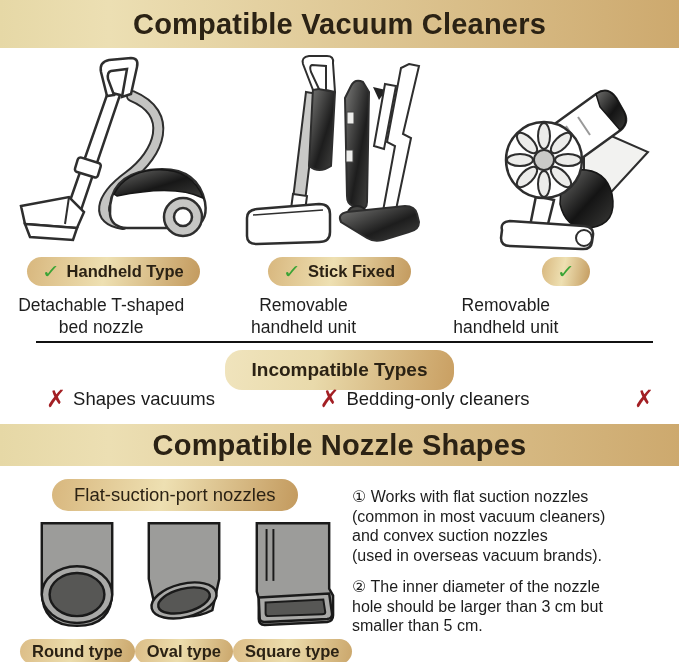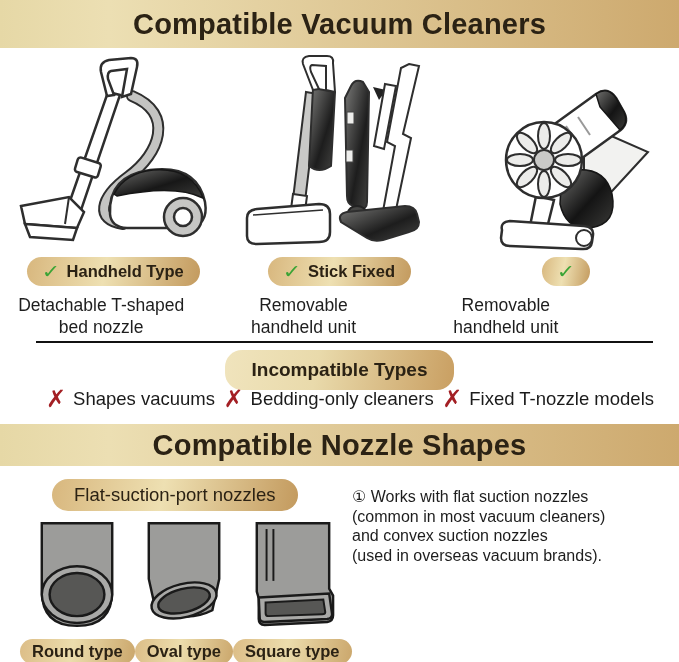--- a/index.html
+++ b/index.html
@@ -198,21 +198,20 @@
     <span class="inc-item">
       <span class="cross">✗</span>
       <span>Shapes vacuums</span>
     </span>
     <span class="inc-item">
       <span class="cross">✗</span>
       <span>Bedding-only cleaners</span>
     </span>
     <span class="inc-item">
       <span class="cross">✗</span>
-      <span>Fixed T-nozzle models</span>
     </span>
   </div>
 
   <div class="banner mid">
     <h1>Compatible Nozzle Shapes</h1>
   </div>
 
   <div class="noz-left">
     <span class="noz-sub">
       <span>Flat-suction-port nozzles</span>
@@ -247,15 +246,18 @@
         <span class="small-pill">Square type</span>
       </div>
     </div>
   </div>
 
   <div class="noz-notes">
     <p class="note">① Works with flat suction nozzles
 (common in most vacuum cleaners)
 and convex suction nozzles
 (used in overseas vacuum brands).</p>
+    <p class="note">② The inner diameter of the nozzle
+hole should be larger than 3 cm but
+smaller than 5 cm.</p>
   </div>
 
 </div>
 
 </body></html>

